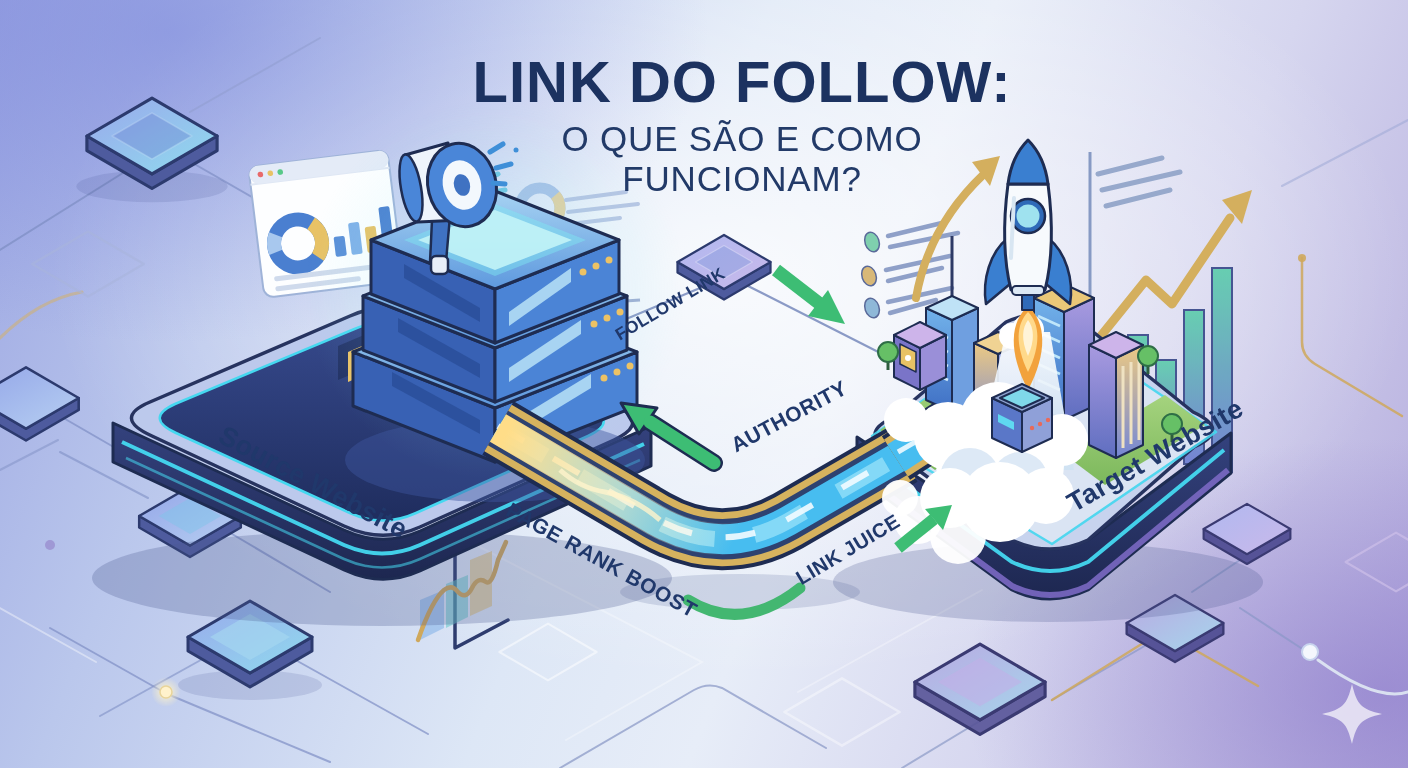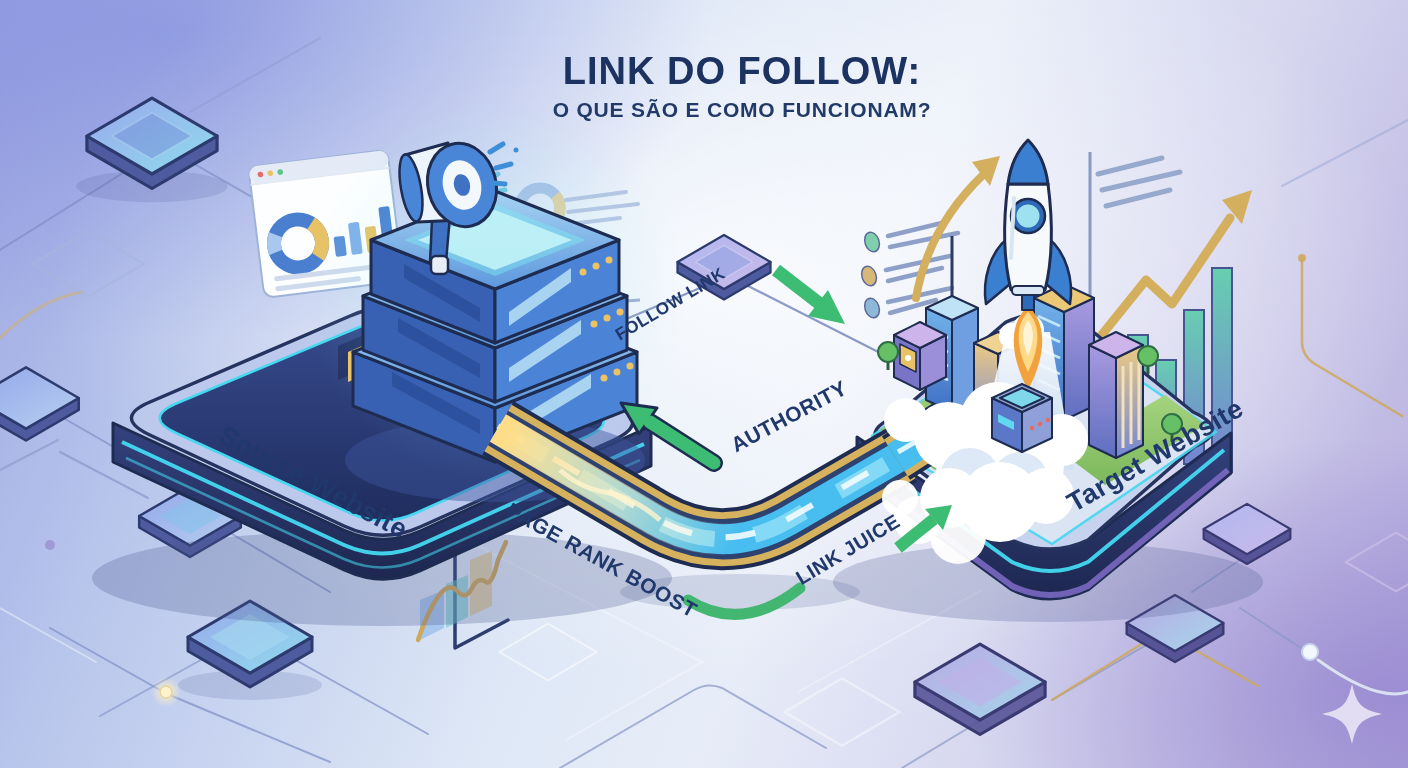--- a/index.html
+++ b/index.html
@@ -7,22 +7,22 @@
     position:relative;width:1408px;height:768px;overflow:hidden;
     font-family:"Liberation Sans",sans-serif;
     background:
       radial-gradient(900px 520px at 12% 4%, rgba(122,134,220,.55), rgba(122,134,220,0) 60%),
       radial-gradient(760px 460px at 98% 90%, rgba(134,114,200,.55), rgba(134,114,200,0) 55%),
       radial-gradient(1050px 620px at 52% 36%, rgba(255,255,255,.78), rgba(255,255,255,0) 65%),
       linear-gradient(112deg,#9ba5e2 0%,#bac7ec 20%,#dde7f6 45%,#e7edf8 58%,#d6d6ef 76%,#b2a9dc 100%);
   }
   .canvas svg{position:absolute;left:0;top:0;}
   .title-wrap{position:absolute;left:462px;top:52px;width:560px;text-align:center;color:#1c3260;}
-  .title-main{font-size:38px;font-weight:800;letter-spacing:1px;line-height:1.05;}
-  .title-sub{font-size:21px;font-weight:700;letter-spacing:.8px;margin-top:6px;color:#223a68;}
+  .title-main{font-size:58px;font-weight:800;letter-spacing:1px;line-height:1.05;}
+  .title-sub{font-size:35px;font-weight:400;letter-spacing:.8px;margin-top:6px;color:#223a68;}
   .lbl{position:absolute;color:#20386b;font-weight:bold;white-space:nowrap;transform-origin:left top;}
   .lbl-source{left:228px;top:420px;font-size:27px;transform:rotate(28deg);letter-spacing:.5px;}
   .lbl-target{left:1062px;top:492px;font-size:27px;transform:rotate(-30deg);letter-spacing:.5px;}
   .lbl-follow{left:612px;top:328px;font-size:17px;transform:rotate(-31deg);letter-spacing:.6px;}
   .lbl-authority{left:727px;top:436px;font-size:21px;transform:rotate(-28deg);letter-spacing:.6px;}
   .lbl-pagerank{left:514px;top:498px;font-size:21px;transform:rotate(29deg);letter-spacing:.6px;}
   .lbl-linkjuice{left:792px;top:570px;font-size:20px;transform:rotate(-31deg);letter-spacing:.6px;}
 </style>
 </head>
 <body>

